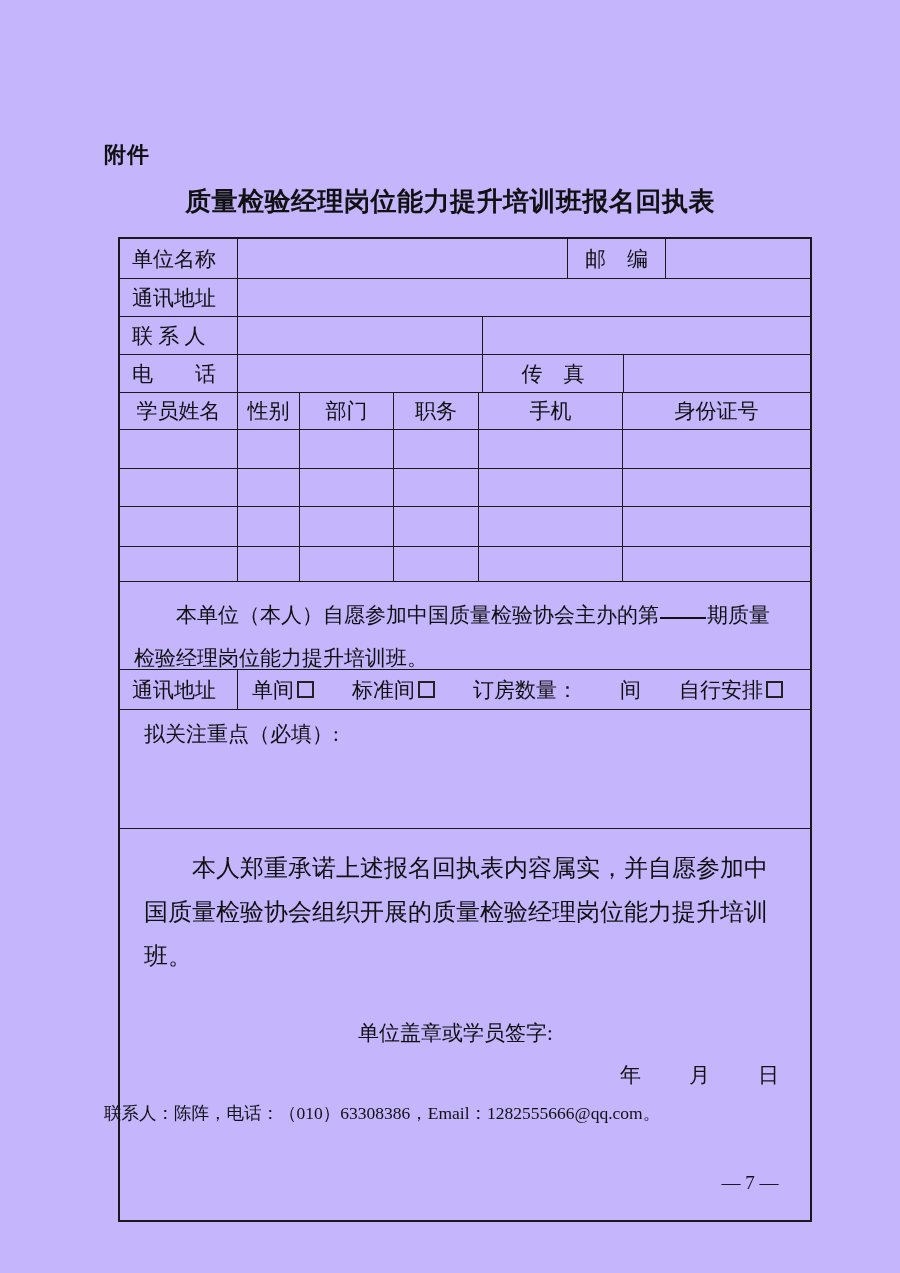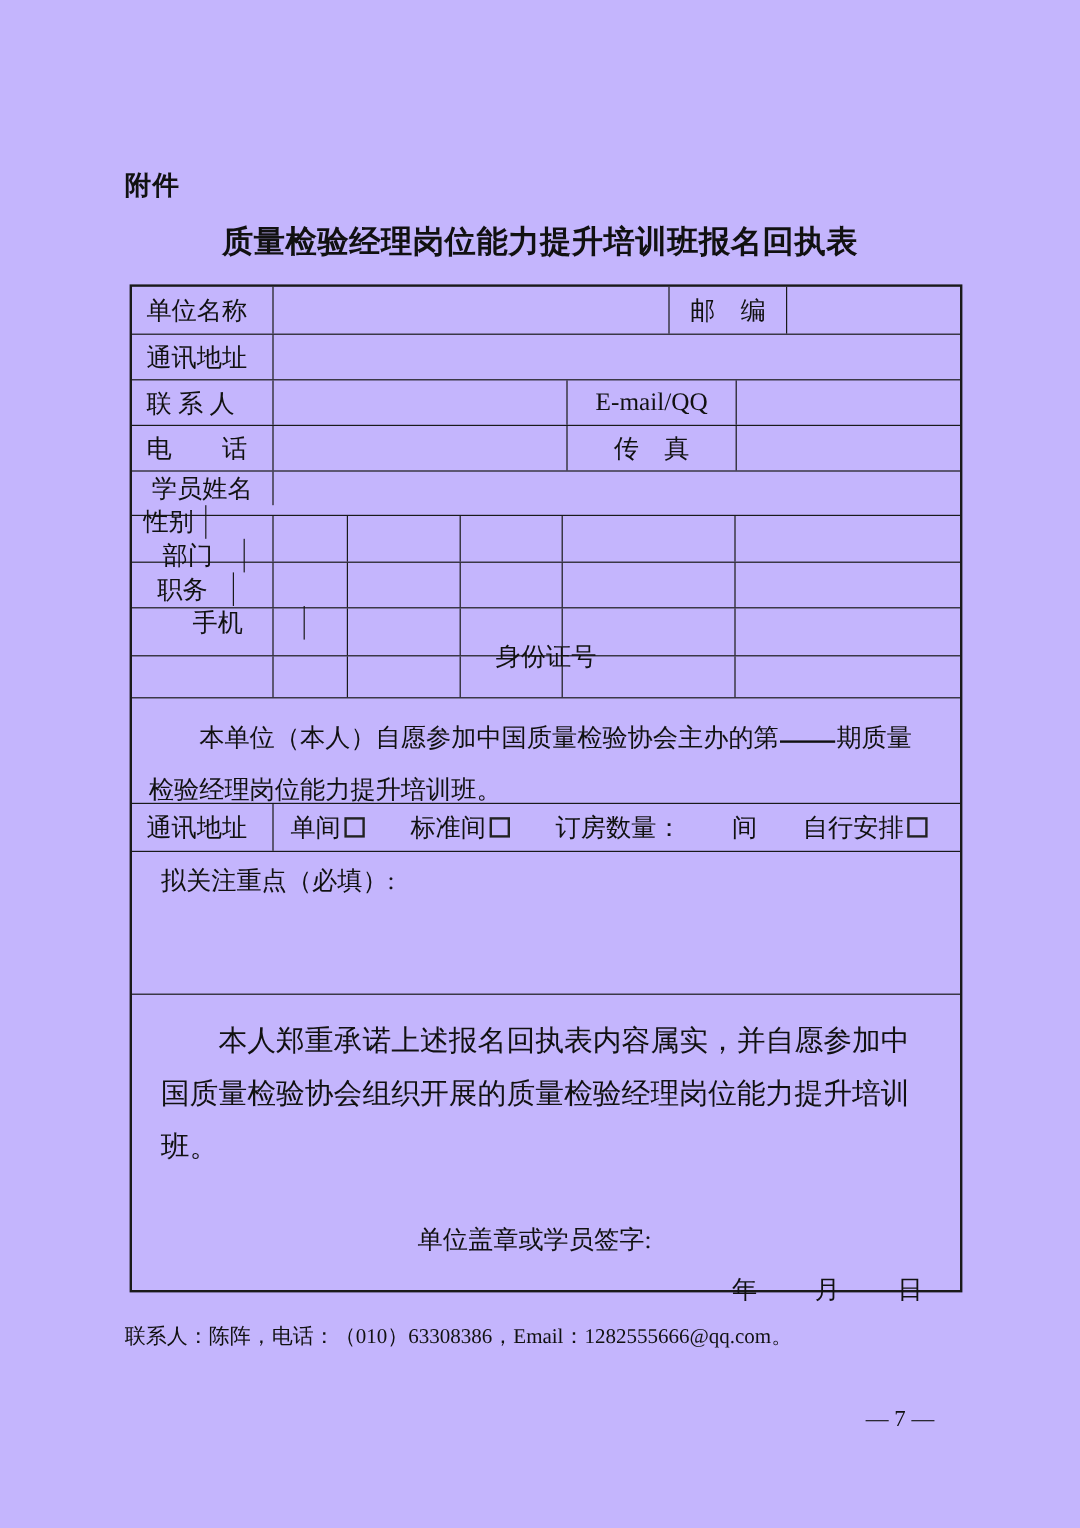--- a/index.html
+++ b/index.html
@@ -6,21 +6,21 @@
   .page {
     position:relative; width:900px; height:1273px; background:#c4b5fd;
     margin:0 auto; overflow:hidden;
     font-family:"Liberation Serif", serif; color:#111;
   }
   .attachment { position:absolute; left:104px; top:140px; font-size:22px; font-weight:bold;
     font-family:"Liberation Sans", sans-serif; letter-spacing:1px; }
   .doc-title { position:absolute; left:0; top:184px; width:100%; text-align:center; margin:0;
     font-size:26px; font-weight:bold; font-family:"Liberation Sans", sans-serif; letter-spacing:0.5px; }
 
-  .form-table { position:absolute; left:108px; top:237px; width:694px; height:840px;
+  .form-table { position:absolute; left:118px; top:237px; width:694px; height:985px;
     border:2px solid #1a1a1a; box-sizing:border-box; font-size:21px; }
   .trow { display:flex; border-bottom:1px solid #1a1a1a; box-sizing:border-box; }
   .trow.last { border-bottom:none; }
   .cell { border-right:1px solid #1a1a1a; box-sizing:border-box; display:flex; align-items:center; }
   .cell.last { border-right:none; }
   .cell.label { padding-left:12px; }
   .cell.center { justify-content:center; padding-left:0; }
   .blank-cell { }
 
   
@@ -29,21 +29,21 @@
   .w-r1-post { width:98px; flex:none; }
   .w-r34-blank { width:245px; flex:none; }
   .w-r34-label { width:141px; flex:none; }
   .w-sex { width:62px; flex:none; }
   .w-dept { width:94px; flex:none; }
   .w-duty { width:85px; flex:none; }
   .w-mobile { width:144px; flex:none; }
   .w-rest { flex:1; }
 
   
-  .h40 { height:40px; } .h38 { height:38px; } .h37 { height:37px;flex-direction:column; }
+  .h40 { height:40px; } .h38 { height:38px; } .h37 { height:37px; }
   .h39 { height:39px; } .h35 { height:35px; }
   .h-statement { height:88px; }
   .h-focus { height:119px; }
   .h-commit { height:263px; }
 
   .statement-cell { display:block; padding:6px 14px 0 14px; }
   .statement-cell p { margin:6px 0 0 0; width:640px; text-indent:2em; line-height:43px; font-size:21px; }
   .blank-line { display:inline-block; width:46px; border-bottom:2px solid #111; height:2px;
     vertical-align:baseline; margin:0 1px 3px 1px; }
 
@@ -82,21 +82,20 @@
     </div>
 
     <div class="trow h38">
       <div class="cell label w-label">通讯地址</div>
       <div class="cell blank-cell w-rest last"></div>
     </div>
 
     <div class="trow h38">
       <div class="cell label w-label">联 系 人</div>
       <div class="cell blank-cell w-r34-blank"></div>
-      <div class="cell center w-r34-label">E-mail/QQ</div>
       <div class="cell blank-cell w-rest last"></div>
     </div>
 
     <div class="trow h38">
       <div class="cell label w-label">电　　话</div>
       <div class="cell blank-cell w-r34-blank"></div>
       <div class="cell center w-r34-label">传　真</div>
       <div class="cell blank-cell w-rest last"></div>
     </div>
 

